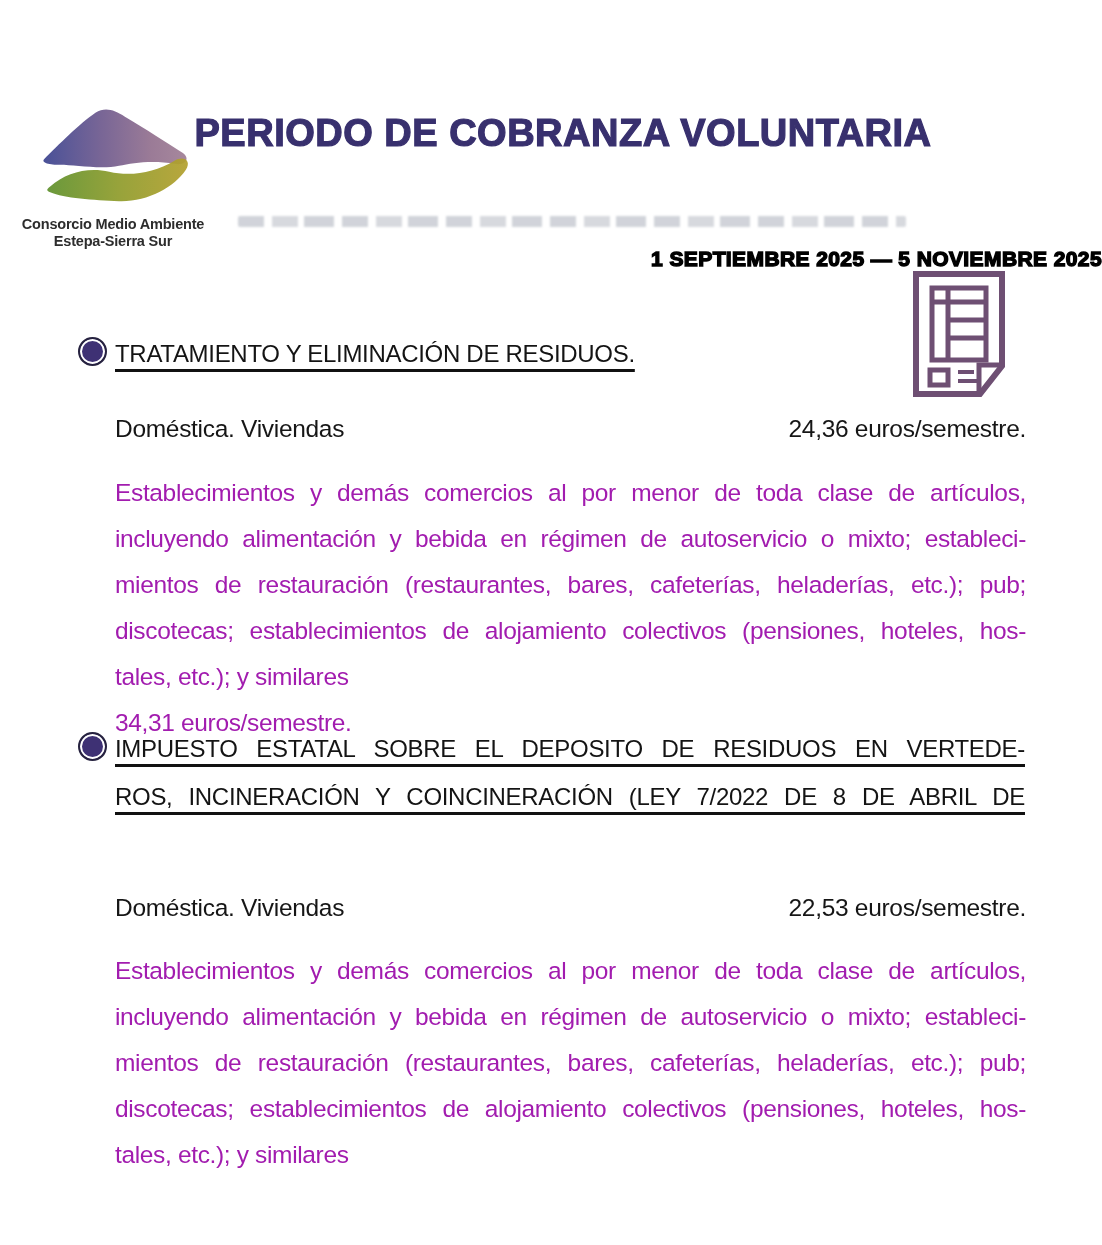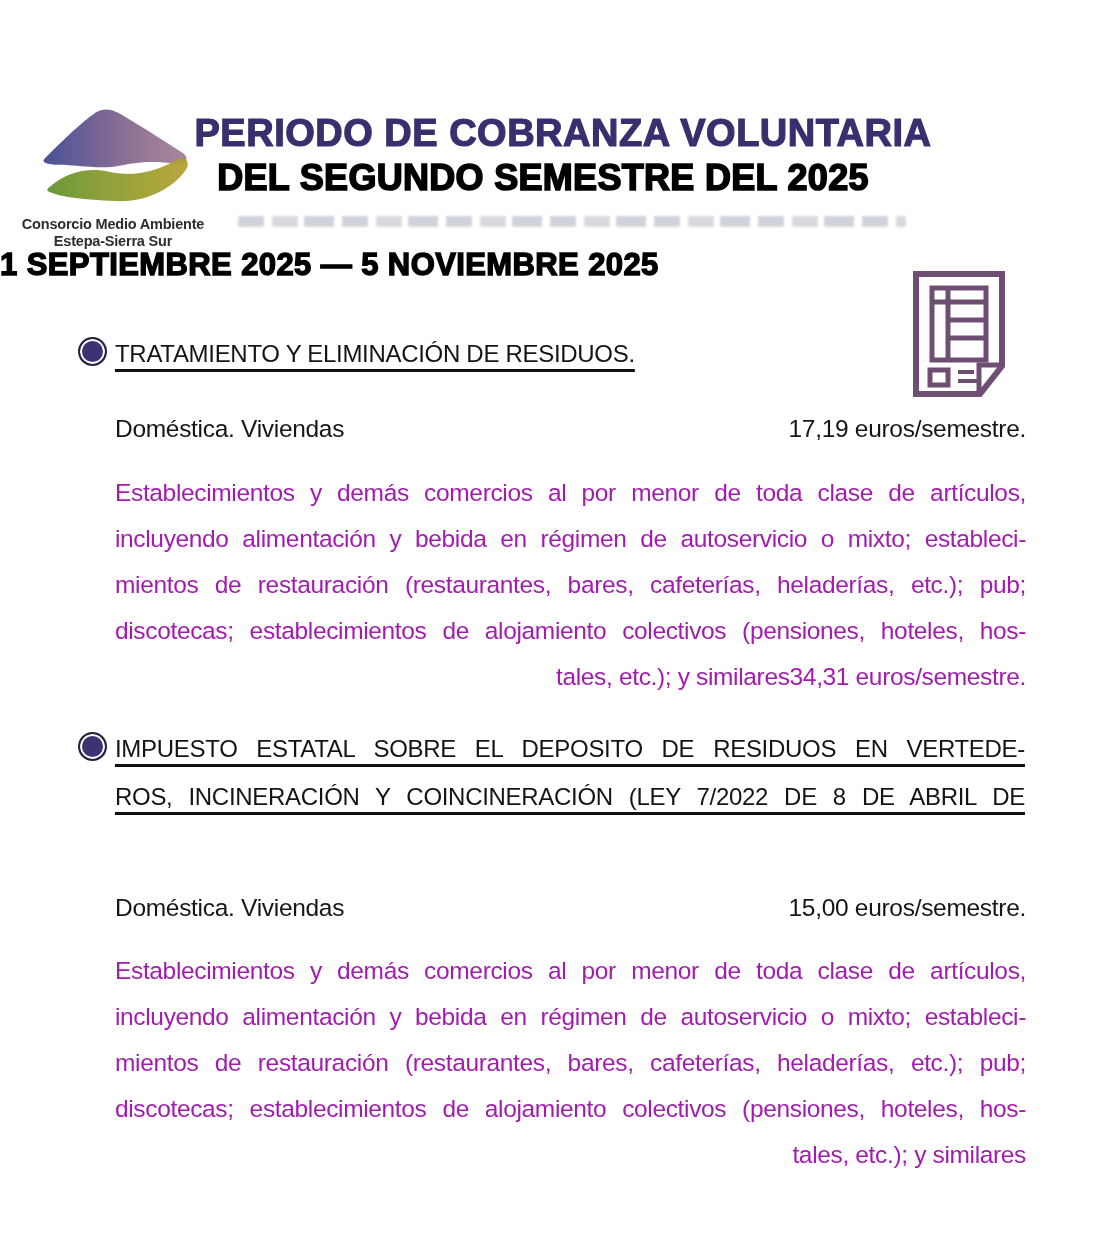--- a/index.html
+++ b/index.html
@@ -26,22 +26,22 @@
   }
   .smudge {
     position:absolute; left:238px; top:216px; width:668px; height:11px;
     opacity:0.45; filter:blur(1.2px); border-radius:2px;
     background:repeating-linear-gradient(90deg,
       #9aa0ae 0 26px, transparent 26px 34px,
       #a8adb8 34px 60px, transparent 60px 66px,
       #9aa0ae 66px 96px, transparent 96px 104px);
   }
   .daterange {
-    position:absolute; left:0; top:247px; width:1102px; text-align:left;
-    font-size:31px; font-weight:700; color:#000; -webkit-text-stroke:1.4px #000;
+    position:absolute; left:0; top:247px; width:1102px; text-align:right;
+    font-size:21px; font-weight:700; color:#000; -webkit-text-stroke:1.4px #000;
     letter-spacing:0.4px;
   }
   .doc-icon { position:absolute; left:908px; top:268px; width:102px; height:132px; }
 
   
   .heading-row { position:absolute; left:78px; width:947px; }
   .bullet {
     position:absolute; left:0; top:7px; width:25px; height:25px; border-radius:50%;
     background:#3e3174; border:2px solid #26223f; box-shadow:inset 0 0 0 2px #ffffff;
   }
@@ -55,21 +55,21 @@
 
   .dom-row {
     position:absolute; left:115px; width:911px; display:flex;
     justify-content:space-between; font-size:24.5px; line-height:30px;
     letter-spacing:-0.3px; color:#161616;
   }
 
   .para { position:absolute; left:115px; width:911px; font-size:24.5px;
     letter-spacing:-0.35px; color:#a21caf; }
   .jline { text-align:justify; text-align-last:justify; line-height:46px; }
-  .lastline { display:flex; justify-content:flex-end; line-height:46px; }
+  .lastline { display:flex; justify-content:center; line-height:46px;flex-direction:column; }
 
   #h1row  { top:330px; }
   #dom1   { top:414px; }
   #para1  { top:470px; }
   #h2row  { top:725px; }
   #dom2   { top:893px; }
   #para2  { top:948px; }
 </style>
 </head>
 <body>
@@ -97,21 +97,20 @@
       <path d="M14,92 C30,78 52,72 74,77 C96,82 120,78 140,66 C150,60 158,66 152,75
                C140,93 112,108 84,107 C58,106 28,104 14,98 C10,96 10,95 14,92 Z" fill="url(#gBot)" opacity="0.93"></path>
     </svg>
   </div>
   <div class="logo-caption">
     <div>Consorcio Medio Ambiente</div>
     <div>Estepa-Sierra Sur</div>
   </div>
 
   <h1 class="title">PERIODO DE COBRANZA VOLUNTARIA</h1>
-  <div class="subtitle">DEL SEGUNDO SEMESTRE DEL 2025</div>
   <div class="smudge"></div>
   <div class="daterange">1 SEPTIEMBRE 2025 — 5 NOVIEMBRE 2025</div>
 
   <div class="doc-icon">
     <svg width="102" height="132" viewBox="0 0 102 132" xmlns="http://www.w3.org/2000/svg" fill="none" stroke="#6e4f73" stroke-width="6" stroke-linejoin="miter">
       <path d="M8,6 H94 V98 L72,126 H8 Z"></path>
       <path d="M93,97 H71 V125" stroke-width="5"></path>
       <rect x="24" y="20" width="54" height="72" stroke-width="5"></rect>
       <line x1="40" y1="20" x2="40" y2="92" stroke-width="5"></line>
       <line x1="24" y1="34" x2="40" y2="34" stroke-width="5"></line>
@@ -126,21 +125,21 @@
 
   <div class="heading-row" id="h1row">
     <span class="bullet"></span>
     <div class="h-lines">
       <div class="h-line">TRATAMIENTO Y ELIMINACIÓN DE RESIDUOS.</div>
     </div>
   </div>
 
   <div class="dom-row" id="dom1">
     <span>Doméstica. Viviendas</span>
-    <span>17,19 euros/semestre.</span>
+    <span>24,36 euros/semestre.</span>
   </div>
 
   <div class="para" id="para1">
     <div class="jline">Establecimientos y demás comercios al por menor de toda clase de artículos,</div>
     <div class="jline">incluyendo alimentación y bebida en régimen de autoservicio o mixto; estableci-</div>
     <div class="jline">mientos de restauración (restaurantes, bares, cafeterías, heladerías, etc.); pub;</div>
     <div class="jline">discotecas; establecimientos de alojamiento colectivos (pensiones, hoteles, hos-</div>
     <div class="lastline">
       <span>tales, etc.); y similares</span>
       <span>34,31 euros/semestre.</span>
@@ -150,21 +149,21 @@
   <div class="heading-row" id="h2row">
     <span class="bullet"></span>
     <div class="h-lines">
       <div class="h-line h-just">IMPUESTO ESTATAL SOBRE EL DEPOSITO DE RESIDUOS EN VERTEDE-</div>
       <div class="h-line h-just">ROS, INCINERACIÓN Y COINCINERACIÓN (LEY 7/2022 DE 8 DE ABRIL DE</div>
     </div>
   </div>
 
   <div class="dom-row" id="dom2">
     <span>Doméstica. Viviendas</span>
-    <span>15,00 euros/semestre.</span>
+    <span>22,53 euros/semestre.</span>
   </div>
 
   <div class="para" id="para2">
     <div class="jline">Establecimientos y demás comercios al por menor de toda clase de artículos,</div>
     <div class="jline">incluyendo alimentación y bebida en régimen de autoservicio o mixto; estableci-</div>
     <div class="jline">mientos de restauración (restaurantes, bares, cafeterías, heladerías, etc.); pub;</div>
     <div class="jline">discotecas; establecimientos de alojamiento colectivos (pensiones, hoteles, hos-</div>
     <div class="lastline">
       <span>tales, etc.); y similares</span>
     </div>

